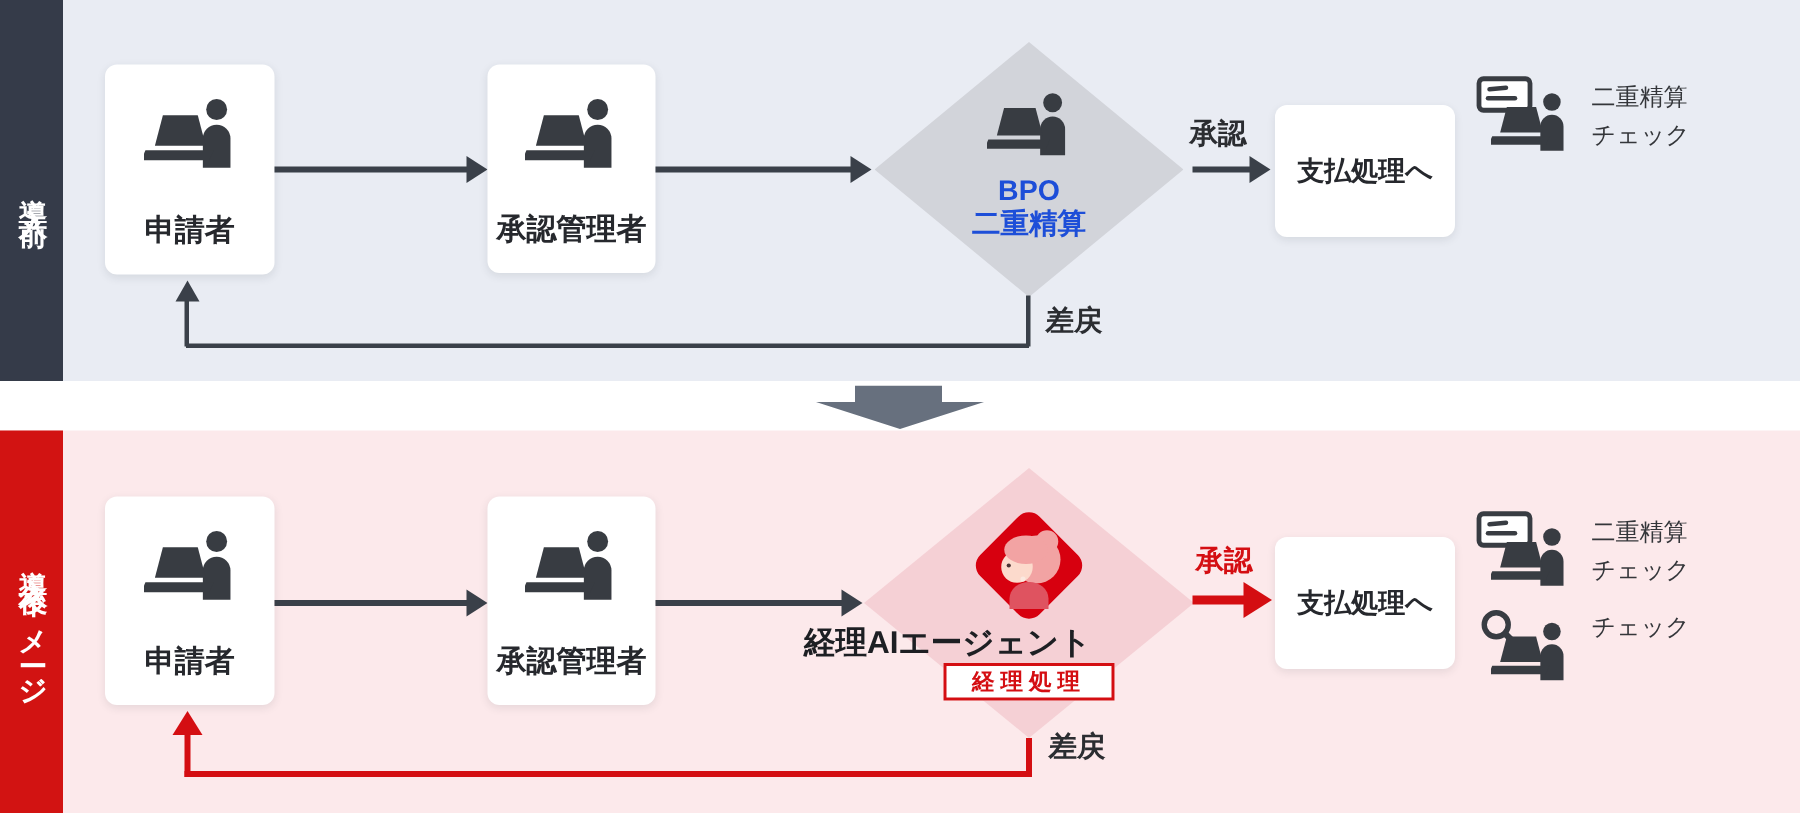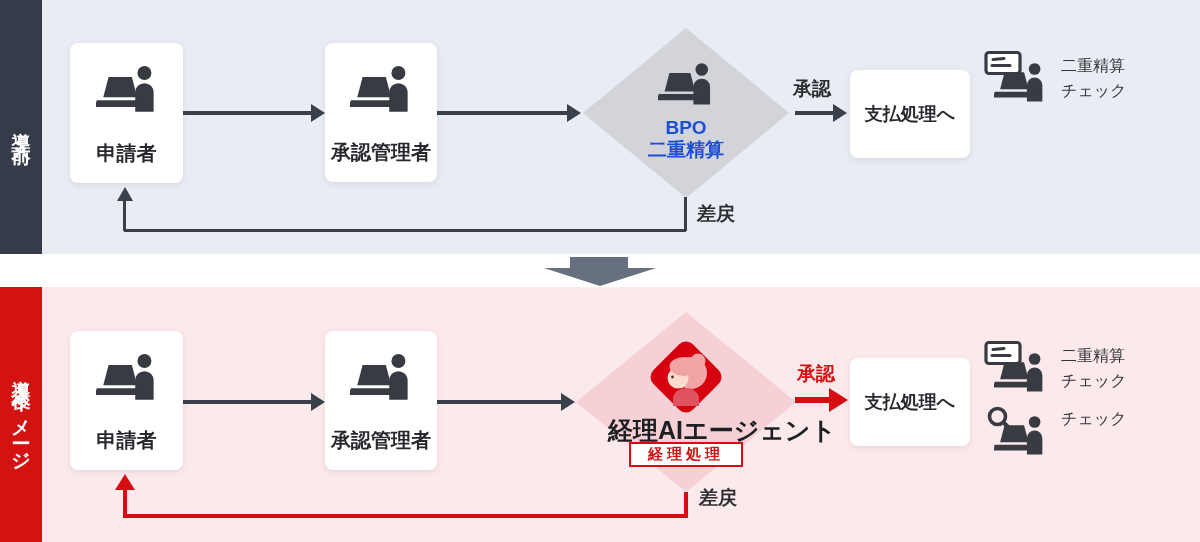--- a/index.html
+++ b/index.html
@@ -40,22 +40,22 @@
 
   .diamond{position:absolute;clip-path:polygon(50% 0,100% 50%,50% 100%,0 50%);}
   .diamond-before{left:583px;top:28px;width:206px;height:170px;background:#d2d4da;}
   .diamond-before .d-inner{position:absolute;inset:0;display:flex;flex-direction:column;
         align-items:center;justify-content:center;padding-bottom:4px;}
   .diamond-before .d-text{font-weight:700;font-size:19px;line-height:22px;text-align:center;
         color:#1d4ed8;margin-top:8px;}
   .diamond-after{left:576px;top:25px;width:220px;height:180px;background:#f5d0d5;}
   .after-diamond-wrap{position:absolute;left:576px;top:25px;width:220px;height:180px;}
   .ai-icon{position:absolute;left:65px;top:20px;}
-  .ai-title{position:absolute;top:102px;left:-40px;width:300px;text-align:right;
-        font-weight:700;font-size:25px;color:#1d1f23;}
+  .ai-title{position:absolute;top:102px;left:-40px;width:300px;text-align:left;
+        font-weight:700;font-size:21px;color:#1d1f23;}
   .ai-badge{position:absolute;left:53px;top:130px;width:110px;height:21px;background:#fff;
         border:2px solid #d40e12;color:#d40e12;font-weight:700;font-size:15px;
         letter-spacing:4px;display:flex;align-items:center;justify-content:center;}
 
   .pay-card{position:absolute;width:120px;height:88px;background:#fff;border-radius:8px;
         box-shadow:0 2px 6px rgba(40,45,60,.10);display:flex;align-items:center;
         justify-content:center;font-weight:700;font-size:18px;color:#26282d;}
 
   .check{position:absolute;display:flex;align-items:flex-start;}
   .check .c-icon{position:relative;width:62px;height:56px;flex:0 0 62px;}

